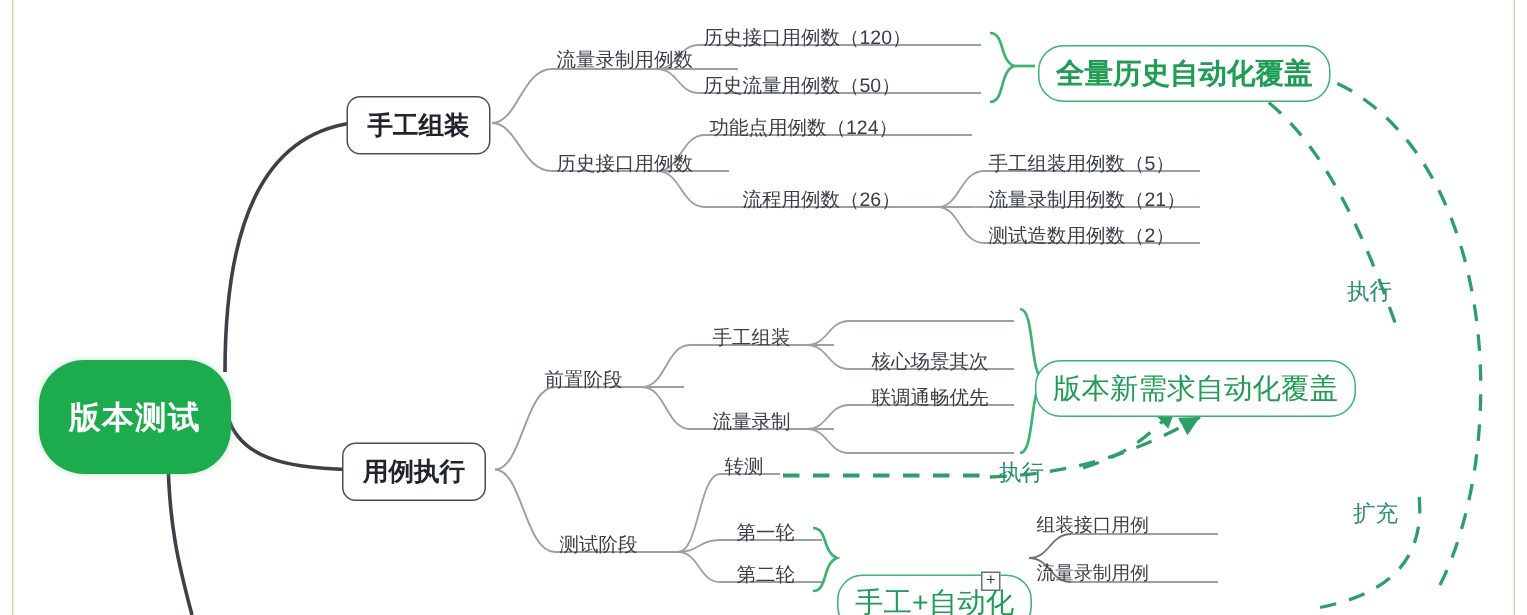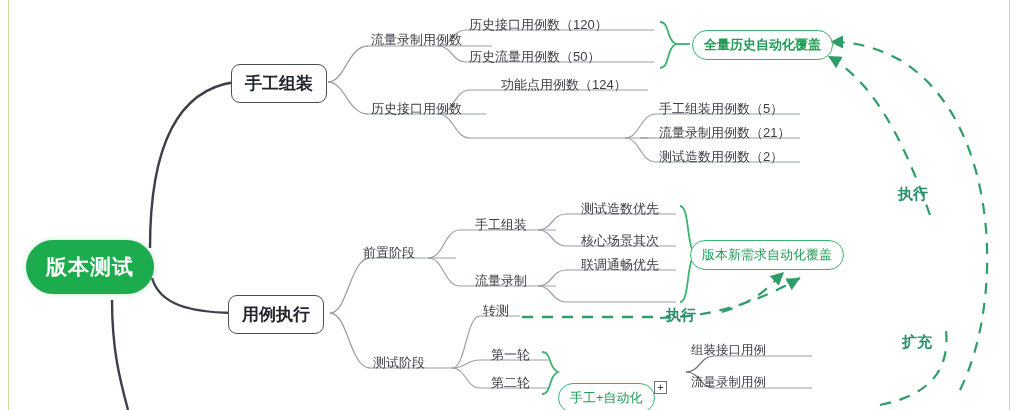--- a/index.html
+++ b/index.html
@@ -28,21 +28,21 @@
     box-sizing: border-box;
   }
   
   .root-node {
     background: #1cab4d;
     color: #ffffff;
     font-weight: bold;
     font-size: 21px;
     letter-spacing: 1px;
     border-radius: 30px;
-    padding: 13px 20px;
+    padding: 24px 20px;
     text-align: center;
     box-shadow: 0 0 5px rgba(120,200,150,0.45);
   }
   
   .main-node {
     background: #ffffff;
     color: #20242b;
     font-weight: bold;
     font-size: 17px;
     border: 1.6px solid #4a4f57;
@@ -53,33 +53,33 @@
   
   .leaf {
     color: #3a3f46;
     font-size: 13px;
     padding: 1px 3px 2px 3px;
   }
   .leaf.small { font-size: 12.5px; text-align: center; }
   
   .green-node {
     color: #1f9d55;
-    font-size: 13px;
+    font-size: 19px;
     border: 1.7px solid #3cb371;
     border-radius: 17px;
     background: #ffffff;
     padding: 5px 11px;
     text-align: center;
   }
   .green-node.bold { font-weight: bold; }
   
   .flow-label {
     color: #2b8f6e;
     font-size: 15px;
-    font-weight: bold;
+    font-weight: normal;
   }
   
   .plus-box {
     width: 13px;
     height: 13px;
     border: 1px solid #6b7079;
     background: #ffffff;
     color: #3a3f46;
     font-size: 11px;
     line-height: 11px;
@@ -190,34 +190,34 @@
 
   <div class="node root-node" style="left:26px; top:240px;">版本测试</div>
 
   <div class="node main-node" style="left:231px; top:64px;">手工组装</div>
 
   <div class="node leaf" style="left:368px; top:30px;">流量录制用例数</div>
   <div class="node leaf" style="left:466px; top:15px;">历史接口用例数（120）</div>
   <div class="node leaf" style="left:466px; top:47px;">历史流量用例数（50）</div>
 
   <div class="node leaf" style="left:368px; top:99px;">历史接口用例数</div>
-  <div class="node leaf" style="left:470px; top:75px;margin-left:28px;">功能点用例数（124）</div>
+  <div class="node leaf" style="left:470px; top:75px;">功能点用例数（124）</div>
+  <div class="node leaf" style="left:492px; top:123px;">流程用例数（26）</div>
 
   <div class="node leaf" style="left:656px; top:99px;">手工组装用例数（5）</div>
   <div class="node leaf" style="left:656px; top:123px;">流量录制用例数（21）</div>
   <div class="node leaf" style="left:656px; top:147px;">测试造数用例数（2）</div>
 
   <div class="node green-node bold" style="left:692px; top:30px;">全量历史自动化覆盖</div>
 
   <div class="node main-node" style="left:228px; top:295px;">用例执行</div>
 
   <div class="node leaf" style="left:360px; top:243px;">前置阶段</div>
   <div class="node leaf" style="left:472px; top:215px;">手工组装</div>
   <div class="node leaf" style="left:472px; top:271px;">流量录制</div>
-  <div class="node leaf" style="left:578px; top:199px;">测试造数优先</div>
   <div class="node leaf" style="left:578px; top:231px;">核心场景其次</div>
   <div class="node leaf" style="left:578px; top:255px;">联调通畅优先</div>
 
   <div class="node leaf" style="left:370px; top:353px;">测试阶段</div>
   <div class="node leaf" style="left:480px; top:301px;">转测</div>
   <div class="node leaf" style="left:488px; top:345px;">第一轮</div>
   <div class="node leaf" style="left:488px; top:373px;">第二轮</div>
 
   <div class="node green-node" style="left:690px; top:240px;">版本新需求自动化覆盖</div>
 

